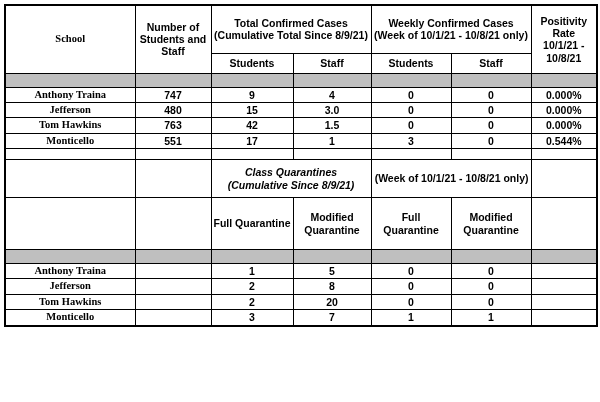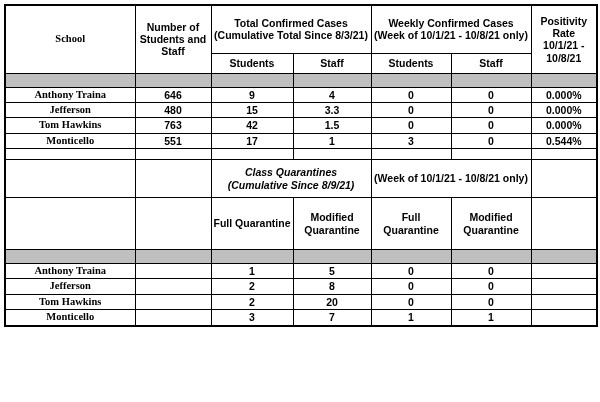--- a/index.html
+++ b/index.html
@@ -70,21 +70,21 @@
       <col style="width:78px">
       <col style="width:80px">
       <col style="width:80px">
       <col style="width:66px">
     </colgroup>
     <tbody>
 
       <tr>
         <td rowspan="2" class="hdr school-name tall">School</td>
         <td rowspan="2" class="hdr tall">Number of Students and Staff</td>
-        <td colspan="2" class="hdr" style="height:48px;">Total Confirmed Cases (Cumulative Total Since 8/3/21)</td>
+        <td colspan="2" class="hdr" style="height:48px;">Total Confirmed Cases (Cumulative Total Since 8/9/21)</td>
         <td colspan="2" class="hdr" style="height:48px;margin-left:28px;">Weekly Confirmed Cases (Week of 10/1/21 - 10/8/21 only)</td>
         <td rowspan="2" class="hdr tall">Positivity Rate 10/1/21 - 10/8/21</td>
       </tr>
 
       <tr>
         <td class="hdr" style="height:20px;">Students</td>
         <td class="hdr">Staff</td>
         <td class="hdr">Students</td>
         <td class="hdr">Staff</td>
       </tr>
@@ -94,32 +94,32 @@
         <td></td>
         <td></td>
         <td></td>
         <td></td>
         <td></td>
         <td></td>
       </tr>
 
       <tr>
         <td class="school-name">Anthony Traina</td>
-        <td>646</td>
+        <td>747</td>
         <td>9</td>
         <td>4</td>
         <td>0</td>
         <td>0</td>
         <td>0.000%</td>
       </tr>
       <tr>
         <td class="school-name">Jefferson</td>
         <td>480</td>
         <td>15</td>
-        <td>3.3</td>
+        <td>3.0</td>
         <td>0</td>
         <td>0</td>
         <td>0.000%</td>
       </tr>
       <tr>
         <td class="school-name">Tom Hawkins</td>
         <td>763</td>
         <td>42</td>
         <td>1.5</td>
         <td>0</td>
@@ -143,21 +143,21 @@
         <td></td>
         <td></td>
         <td></td>
         <td></td>
       </tr>
 
       <tr>
         <td></td>
         <td></td>
         <td colspan="2" class="hdr" style="height:38px;font-style:italic;">Class Quarantines (Cumulative Since 8/9/21)</td>
-        <td colspan="2" class="hdr" style="height:38px;">(Week of 10/1/21 - 10/8/21 only)</td>
+        <td colspan="2" class="hdr" style="height:38px;text-align:right;">(Week of 10/1/21 - 10/8/21 only)</td>
         <td></td>
       </tr>
 
       <tr>
         <td></td>
         <td></td>
         <td class="hdr" style="height:52px;">Full Quarantine</td>
         <td class="hdr">Modified Quarantine</td>
         <td class="hdr">Full Quarantine</td>
         <td class="hdr">Modified Quarantine</td>

